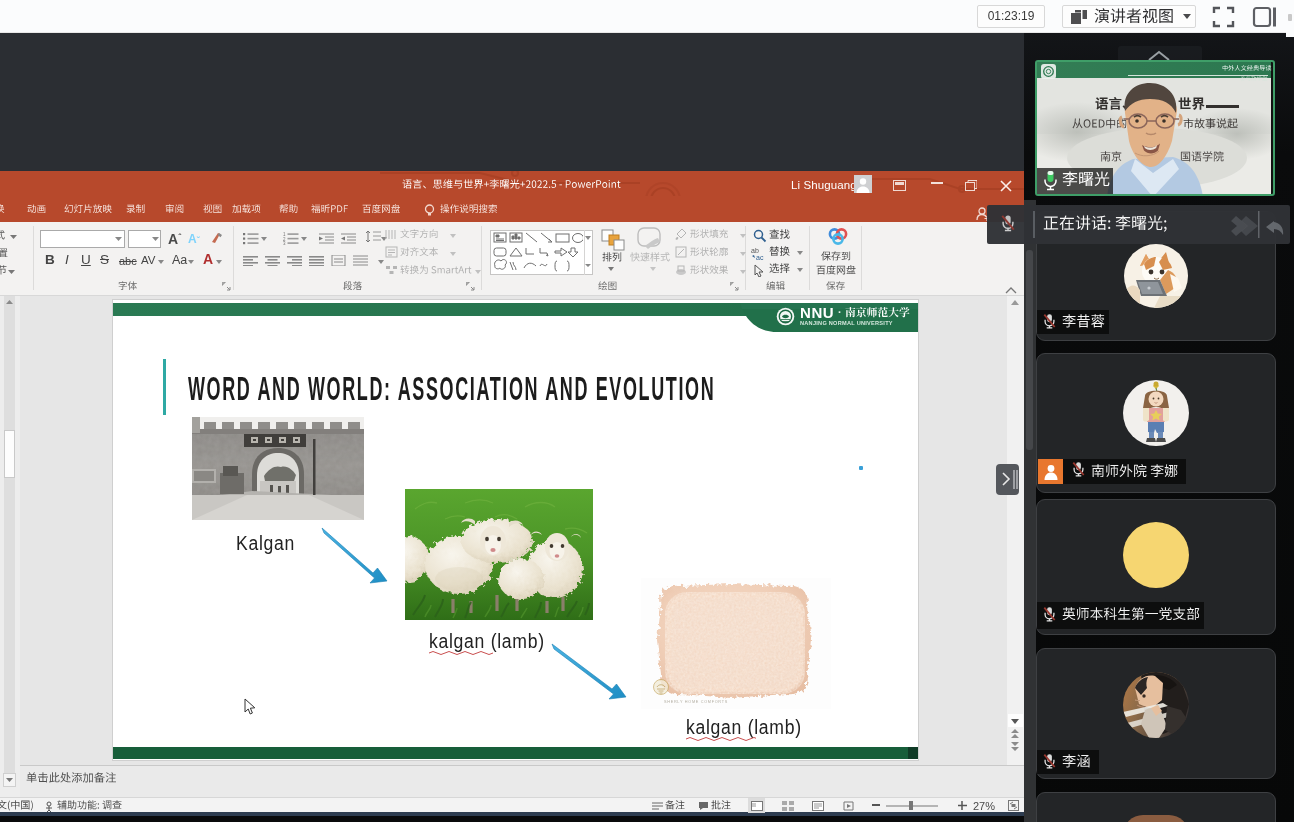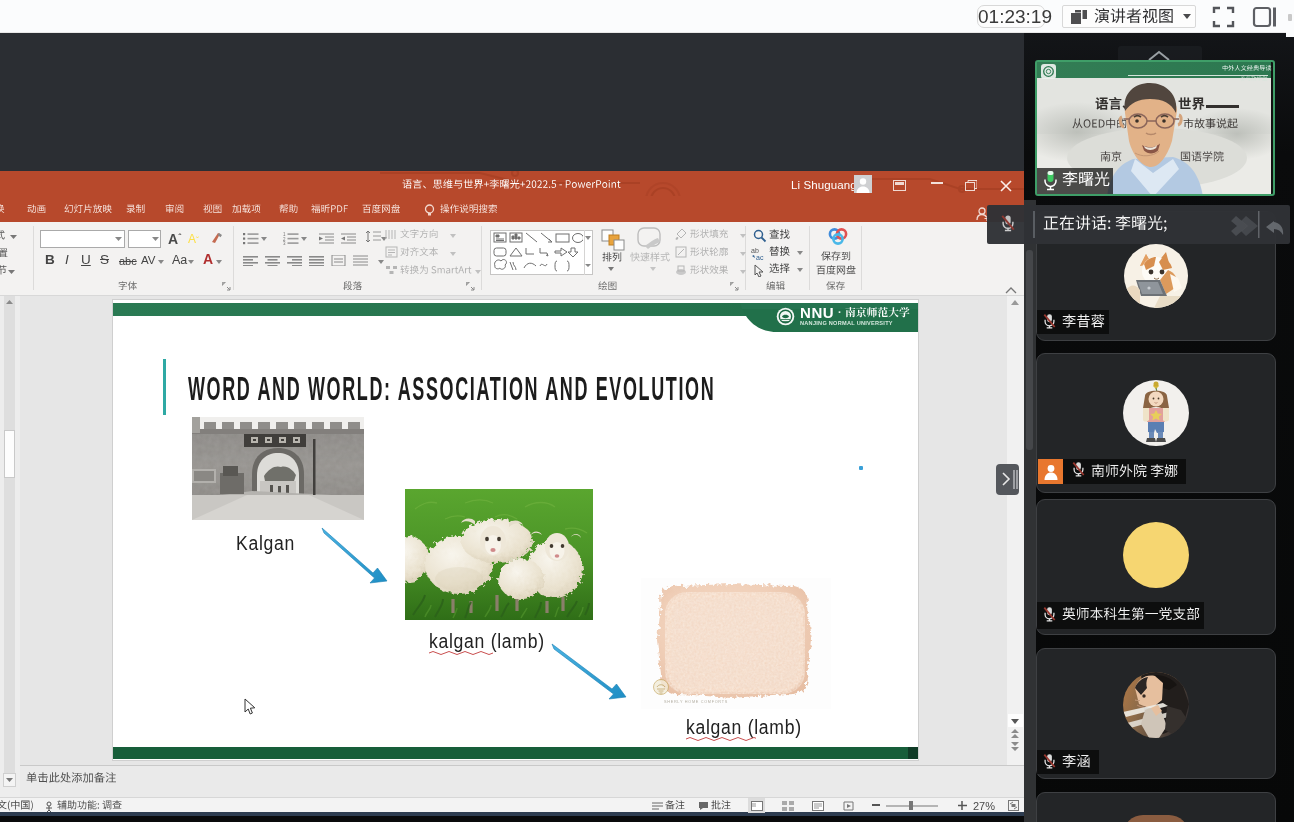--- a/index.html
+++ b/index.html
@@ -17,21 +17,21 @@
         </filter>
 </defs>
     </svg>
     <div class="ab" style="left:0;top:33px;width:1024px;height:789px;background:#2b2e33"></div>
     <div class="ab" style="left:1024px;top:33px;width:270px;height:789px;background:linear-gradient(180deg,#131518 0,#0a0b0c 120px,#070808 100%)"></div>
     <div class="ab" style="left:1024px;top:200px;width:12px;height:622px;background:#303234"></div>
     <div class="ab" style="left:1026px;top:250px;width:7px;height:200px;background:#45474a;border-radius:3px"></div>
     <div class="ab" style="left:0;top:0;width:1294px;height:33px;background:#fbfcfd;border-bottom:1px solid #e8e8e8"></div>
     <div class="ab" style="left:1286px;top:0;width:8px;height:37px;background:#fbfcfd"></div>
     <div class="ab" style="left:1288px;top:14px;width:4px;height:7px;background:#c9c9c9;border-radius:1px"></div>
-    <div class="ab" style="left:977px;top:5px;width:68px;height:23px;background:#fdfdfd;border:1px solid #d8d8d8;border-radius:7px;color:#3a3a3a;font-size:19px;line-height:21px;text-align:center">01:23:19</div>
+    <div class="ab" style="left:977px;top:5px;width:68px;height:23px;background:#fdfdfd;border:1px solid #d8d8d8;border-radius:2px;color:#3a3a3a;font-size:12px;line-height:21px;text-align:center">01:23:19</div>
     <div class="ab" style="left:1062px;top:5px;width:134px;height:23px;background:#fdfdfd;border:1px solid #d8d8d8;border-radius:2px"></div>
     <svg class="ab" style="left:1070px;top:9px" width="17" height="16">
       <path d="M1 4h10v11H1z" fill="#4e4e50"></path>
       <path d="M12.5 1h4.5v9h-4.5z" fill="#4e4e50"></path>
       <path d="M5 1h6v2.5H5z" fill="#4e4e50"></path>
     </svg>
     <svg style="position:absolute;left:1094px;top:8px;overflow:visible" width="81" height="21">
       <path transform="translate(0 13.8) " d="M10.8 -1C11.9 -0.4 13.4 0.6 14.2 1.2L15.1 0.4C14.3 -0.2 12.8 -1.1 11.6 -1.6ZM7.8 -1.5C6.9 -0.8 5.5 -0.1 4.2 0.3C4.4 0.5 4.9 1 5.1 1.2C6.3 0.7 7.9 -0.2 8.9 -1.1ZM1.5 -12.4C2.4 -11.9 3.5 -11.3 4 -10.8L4.7 -11.8C4.1 -12.2 3 -12.8 2.2 -13.2ZM0.6 -8C1.4 -7.6 2.5 -7 3 -6.6L3.7 -7.6C3.2 -8 2 -8.5 1.2 -8.9ZM1 0.2 2.1 0.9C2.9 -0.6 3.7 -2.5 4.4 -4.2L3.5 -4.9C2.8 -3.2 1.8 -1.1 1 0.2ZM8.6 -13.3C8.8 -12.9 9 -12.4 9.2 -11.9H4.9V-9.3H6V-10.9H13.7V-9.3H14.9V-11.9H10.5C10.4 -12.4 10.1 -13 9.8 -13.5ZM6.6 -4.1H9.2V-2.7H6.6ZM10.4 -4.1H13.1V-2.7H10.4ZM6.6 -6.3H9.2V-5H6.6ZM10.4 -6.3H13.1V-5H10.4ZM6.1 -9.5V-8.5H9.2V-7.3H5.5V-1.8H14.2V-7.3H10.4V-8.5H13.6V-9.5Z M17.7 -12.5C18.5 -11.7 19.6 -10.6 20 -9.9L20.9 -10.7C20.4 -11.4 19.3 -12.4 18.5 -13.2ZM16.7 -8.4V-7.2H18.9V-1.7C18.9 -1 18.4 -0.4 18.1 -0.2C18.3 0 18.7 0.6 18.8 0.8C19 0.5 19.4 0.2 22 -1.8C21.9 -2.1 21.7 -2.5 21.6 -2.8L20 -1.7V-8.4ZM27.9 -9.2V-5.4H25.1L25.1 -6.1V-9.2ZM23.9 -13.4V-10.3H21.7V-9.2H23.9V-6.1L23.9 -5.4H21.4V-4.2H23.8C23.6 -2.4 23 -0.7 21.5 0.5C21.8 0.7 22.3 1.1 22.5 1.3C24.2 -0.1 24.8 -2.1 25 -4.2H27.9V1.2H29.1V-4.2H31.3V-5.4H29.1V-9.2H31.1V-10.3H29.1V-13.5H27.9V-10.3H25.1V-13.4Z M45.4 -12.9C44.8 -12.2 44.2 -11.4 43.6 -10.8V-11.4H39.6V-13.4H38.4V-11.4H34.3V-10.4H38.4V-8.3H32.9V-7.2H39.1C37.1 -5.9 34.8 -4.8 32.5 -4C32.8 -3.8 33.1 -3.3 33.3 -3C34.3 -3.4 35.3 -3.8 36.2 -4.3V1.3H37.4V0.8H43.9V1.2H45.2V-5.5H38.5C39.4 -6.1 40.3 -6.6 41.1 -7.2H47.1V-8.3H42.5C44 -9.5 45.3 -10.9 46.4 -12.3ZM39.6 -8.3V-10.4H43.2C42.4 -9.6 41.6 -8.9 40.7 -8.3ZM37.4 -2H43.9V-0.3H37.4ZM37.4 -2.9V-4.5H43.9V-2.9Z M55.2 -12.7V-4.1H56.4V-11.6H61.3V-4.1H62.5V-12.7ZM50.5 -12.9C51 -12.2 51.7 -11.4 52 -10.8L52.9 -11.4C52.6 -12 52 -12.8 51.4 -13.4ZM58.2 -10.4V-7.3C58.2 -4.8 57.7 -1.7 53.7 0.4C53.9 0.6 54.3 1 54.4 1.3C56.8 0 58.1 -1.7 58.7 -3.4V-0.3C58.7 0.8 59.2 1 60.3 1H61.7C63.1 1 63.3 0.4 63.4 -2.1C63.1 -2.2 62.7 -2.4 62.4 -2.6C62.4 -0.3 62.3 0.1 61.7 0.1H60.4C60 0.1 59.9 0 59.9 -0.4V-4.4H59C59.3 -5.4 59.3 -6.4 59.3 -7.2V-10.4ZM49 -10.7V-9.6H52.9C52 -7.6 50.3 -5.6 48.6 -4.4C48.8 -4.2 49.1 -3.6 49.2 -3.3C49.8 -3.7 50.4 -4.3 51 -5V1.3H52.2V-5.6C52.7 -4.9 53.4 -4 53.7 -3.5L54.5 -4.5C54.2 -4.8 53.1 -6.1 52.5 -6.8C53.2 -7.8 53.9 -9.1 54.4 -10.3L53.7 -10.7L53.5 -10.7Z M70 -4.5C71.3 -4.2 72.9 -3.6 73.8 -3.2L74.3 -4C73.4 -4.4 71.8 -4.9 70.5 -5.2ZM68.4 -2.4C70.6 -2.2 73.4 -1.5 74.9 -1L75.4 -1.9C73.9 -2.4 71.1 -3 69 -3.2ZM65.3 -12.7V1.3H66.5V0.6H77.5V1.3H78.7V-12.7ZM66.5 -0.5V-11.6H77.5V-0.5ZM70.6 -11.3C69.8 -10 68.4 -8.8 67.1 -8C67.3 -7.8 67.7 -7.4 67.9 -7.2C68.4 -7.6 68.9 -7.9 69.4 -8.4C69.9 -7.9 70.5 -7.4 71.1 -6.9C69.7 -6.3 68.2 -5.8 66.8 -5.5C67 -5.3 67.2 -4.8 67.4 -4.6C68.9 -4.9 70.6 -5.5 72.1 -6.3C73.5 -5.6 75 -5.1 76.5 -4.7C76.6 -5 76.9 -5.4 77.2 -5.6C75.8 -5.9 74.4 -6.3 73.1 -6.9C74.3 -7.7 75.3 -8.6 76 -9.7L75.3 -10.1L75.1 -10H71C71.2 -10.4 71.4 -10.7 71.6 -11ZM70 -9 70.2 -9.1H74.3C73.7 -8.5 73 -7.9 72.1 -7.4C71.3 -7.9 70.6 -8.4 70 -9Z" fill="#2f2f31"></path>
     </svg>
     <svg class="ab" style="left:1182px;top:13px" width="10" height="8">
@@ -141,21 +141,21 @@
     </svg>
     <div class="ab" style="left:40px;top:230px;width:85px;height:18px;background:#fff;border:1px solid #aaa"></div>
     <svg class="ab" style="left:115px;top:236px" width="8" height="6">
       <path d="M0 1l3.5 4L7 1z" fill="#888"></path>
     </svg>
     <div class="ab" style="left:128px;top:230px;width:33px;height:18px;background:#fff;border:1px solid #aaa"></div>
     <svg class="ab" style="left:152px;top:236px" width="8" height="6">
       <path d="M0 1l3.5 4L7 1z" fill="#888"></path>
     </svg>
     <div class="ab" style="left:168px;top:231px;color:#4a4a4a;font-size:14px;font-weight:bold">A<span style="font-size:9px;vertical-align:4px">ˆ</span></div>
-    <div class="ab" style="left:188px;top:232px;color:#fde047;font-size:12px;font-weight:normal">A<span style="font-size:9px">ˇ</span></div>
+    <div class="ab" style="left:188px;top:232px;color:#7dd3fc;font-size:12px;font-weight:bold">A<span style="font-size:9px">ˇ</span></div>
     <svg class="ab" style="left:210px;top:231px" width="14" height="14">
       <path d="M2 11l6-9 2 1-5 9z" fill="#c46a50"></path>
       <path d="M9 2l3 2-1.5 2.2L7.6 4z" fill="#8a8a8a"></path>
     </svg>
     <div class="ab" style="left:45px;top:252px;color:#444;font-size:13.5px;font-weight:bold">B</div>
     <div class="ab" style="left:65px;top:252px;color:#444;font-size:13.5px;font-style:italic">I</div>
     <div class="ab" style="left:81px;top:252px;color:#444;font-size:13.5px;text-decoration:underline">U</div>
     <div class="ab" style="left:100px;top:252px;color:#444;font-size:13.5px;text-decoration:line-through">S</div>
     <div class="ab" style="left:119px;top:255px;color:#444;font-size:11px;text-decoration:line-through">abc</div>
     <div class="ab" style="left:141px;top:254px;color:#444;font-size:11.5px">AV</div>

